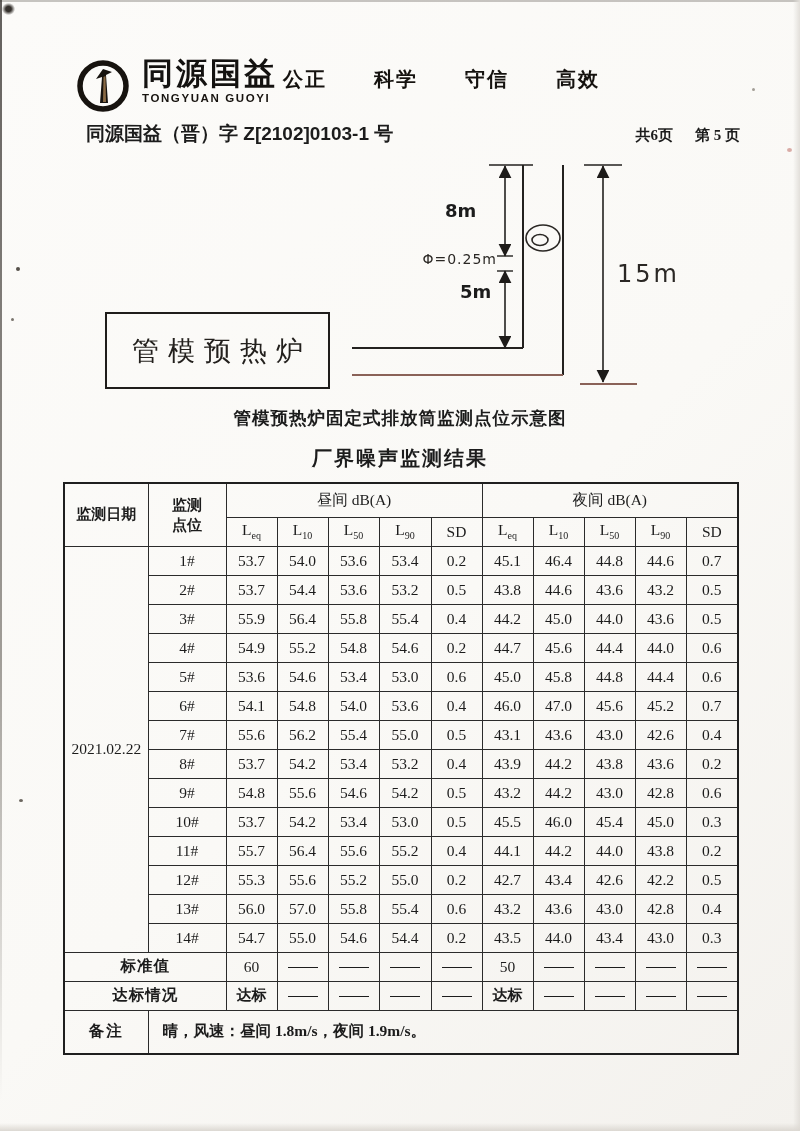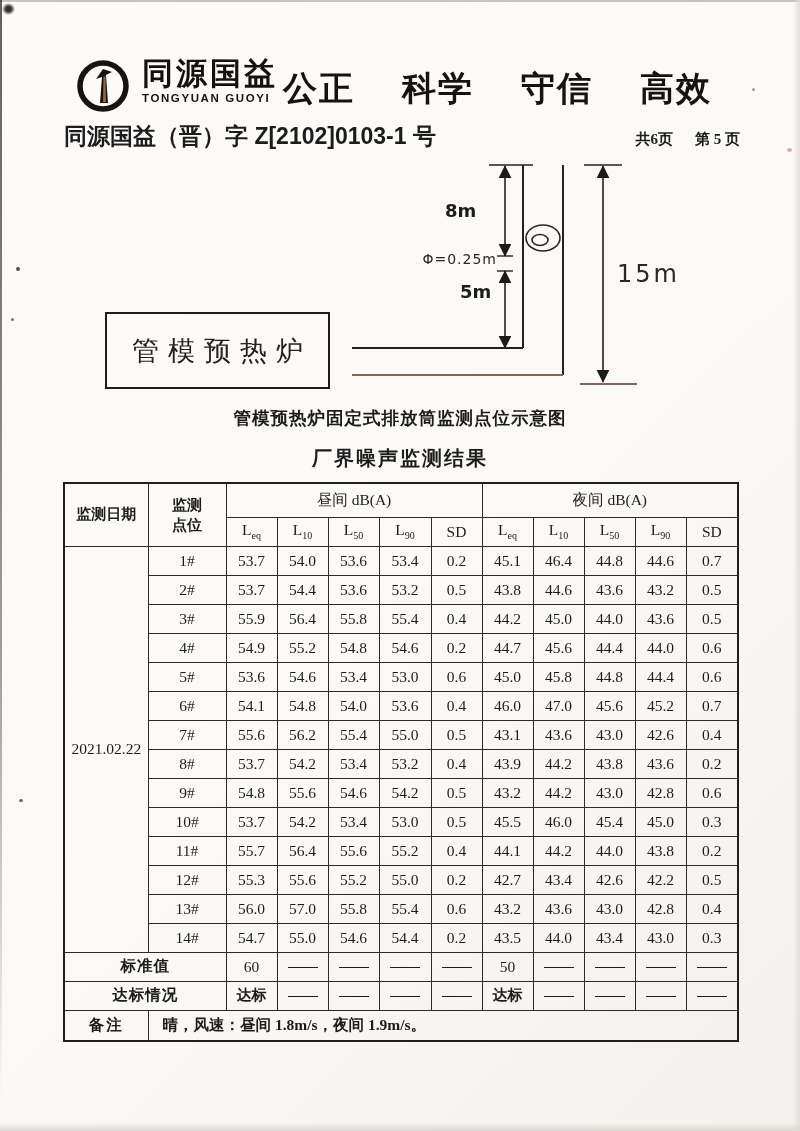--- a/index.html
+++ b/index.html
@@ -22,24 +22,24 @@
 
   
   .logo-wrap { position:absolute; left:76px; top:57px; display:flex; align-items:flex-start; }
   .logo-mark { width:56px; height:58px; }
   .brand-text { margin-left:10px; }
   .brand-cn { font-family:"Liberation Sans","DejaVu Sans",sans-serif; font-weight:800;
               font-size:31px; letter-spacing:3px; line-height:1.1; color:#141210; }
   .brand-en { font-family:"Liberation Sans","DejaVu Sans",sans-serif; font-weight:700;
               font-size:11.5px; letter-spacing:1.6px; color:#17130f; margin-top:1px; }
   .slogan { position:absolute; left:283px; top:66px; display:flex; gap:47px;
-            font-weight:900; font-size:34px; color:#15120f; letter-spacing:2px; }
+            font-weight:900; font-size:20px; color:#15120f; letter-spacing:2px; }
   .doc-line { position:absolute; left:64px; top:121px; width:676px; display:flex;
               justify-content:space-between; align-items:baseline; }
-  .doc-number { font-family:"Liberation Sans","DejaVu Sans",sans-serif; font-weight:600; font-size:23px; }
+  .doc-number { font-family:"Liberation Sans","DejaVu Sans",sans-serif; font-weight:600; font-size:19px;margin-left:22px; }
   .page-info { font-size:15px; font-weight:600; display:flex; gap:22px; }
 
   
   .diagram { position:absolute; left:90px; top:150px; width:660px; height:260px; }
   .diagram svg { position:absolute; left:0; top:0; }
   .furnace-box { position:absolute; left:15px; top:162px; width:225px; height:77px;
                  border:2.5px solid #1f1d1b; display:flex; align-items:center; justify-content:center;
                  font-size:27px; letter-spacing:9px; color:#23201d; text-indent:9px; }
   .dim-8m  { position:absolute; left:355px; top:50px;  font-family:"DejaVu Sans",sans-serif; font-weight:700; font-size:18px; }
   .dim-phi { position:absolute; left:285px; top:101px; width:122px; text-align:right;
@@ -57,21 +57,21 @@
   table.noise { position:absolute; left:63px; top:482px; width:674px;
                 border-collapse:collapse; table-layout:fixed; border:2px solid #1f1f1f; }
   .noise th, .noise td { border:1px solid #2b2b2b; text-align:center; vertical-align:middle;
                          padding:0; font-size:15.5px; overflow:hidden; }
   .noise thead tr:first-child { height:34px; }
   .noise thead tr:last-child { height:29px; }
   .noise th { font-weight:400; }
   .noise .zh { font-size:15px; font-weight:600; }
   .noise sub { font-size:10px; }
   .noise tbody tr { height:29px; }
-  .noise tr.remark-row { height:31px; }
+  .noise tr.remark-row { height:44px; }
   .pt-cell, .num { font-family:"Liberation Serif","DejaVu Serif",serif; }
   .date-cell { font-size:16px; }
   .label-cell { font-size:15px; font-weight:600; letter-spacing:1px; }
   .val-text { font-size:15.5px; }
   .dash { display:inline-block; width:30px; height:0; border-top:1.6px solid #1d1d1d; vertical-align:middle; }
   .remark-text { text-align:left !important; padding-left:14px !important; font-size:15.5px; font-weight:600; }
   .remark-label { font-size:15px; font-weight:600; letter-spacing:2px; }
 </style>
 </head>
 <body>

